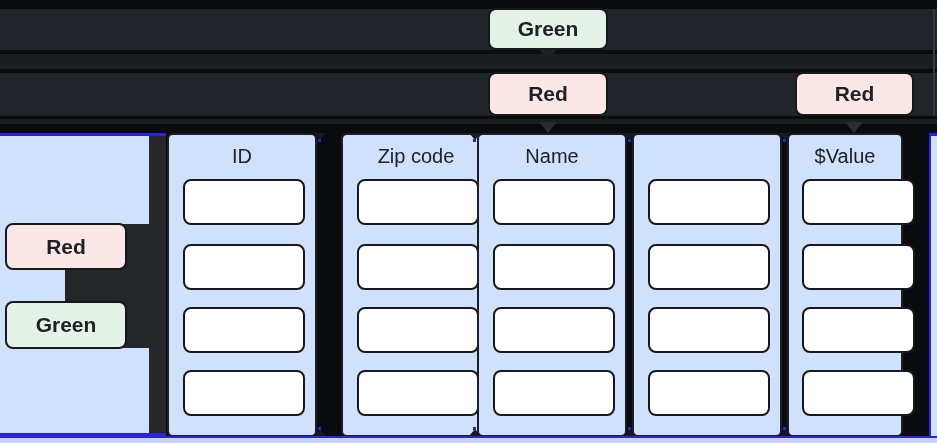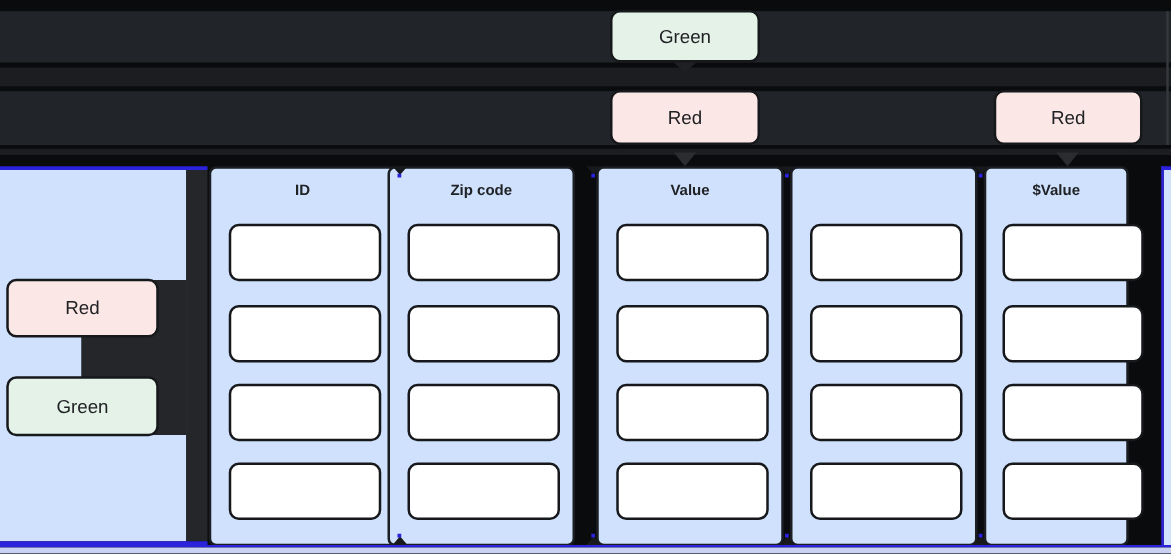--- a/index.html
+++ b/index.html
@@ -20,21 +20,21 @@
   .bar{left:0;width:937px;background:var(--dark-row);}
   .bar1{top:9px;height:41px;}
   .thin1{top:54px;height:15px;background:var(--dark-row-thin);}
   .bar2{top:73px;height:43px;}
   .thin2{top:119px;height:5px;background:var(--dark-row-thin);}
   .bar-right-edge{left:933px;top:9px;width:2px;height:107px;background:#35373c;}
   
   .badge{
     box-sizing:border-box;border:2px solid var(--badge-border);border-radius:8px;
     display:flex;align-items:center;justify-content:center;
-    font-weight:normal;font-size:15px;color:var(--badge-text);
+    font-weight:bold;font-size:21px;color:var(--badge-text);
   }
   .badge.green{background:var(--green-badge-bg);}
   .badge.red{background:var(--red-badge-bg);}
   .top-green{left:488px;top:8px;width:120px;height:42px;}
   .top-red1{left:488px;top:72px;width:120px;height:44px;}
   .top-red2{left:795px;top:72px;width:119px;height:44px;}
   
   .tri-down{width:0;height:0;border-left:9px solid transparent;border-right:9px solid transparent;}
   .tri-green-ptr{left:539px;top:50px;border-top:8px solid #1e2023;}
   .tri-red1-ptr{left:539px;top:122px;border-top:11px solid #2a2c30;}
@@ -47,21 +47,21 @@
   .left-connector{left:65px;top:224px;width:84px;height:124px;background:var(--connector-dark);}
   .left-red{left:5px;top:223px;width:122px;height:47px;}
   .left-green{left:5px;top:301px;width:122px;height:48px;}
   
   .column{
     box-sizing:border-box;top:133px;height:304px;background:var(--column-bg);
     border:2px solid var(--column-border);border-radius:6px;position:absolute;
   }
   .col-header{
     position:absolute;left:0;right:0;top:10px;text-align:center;
-    font-size:12px;font-weight:700;color:#202226;
+    font-size:20px;font-weight:400;color:#202226;
   }
   .cell{
     position:absolute;box-sizing:border-box;height:46px;background:var(--cell-bg);
     border:2px solid var(--badge-border);border-radius:8px;
   }
   
   .gap-tri{width:0;height:0;border-left:6px solid transparent;border-right:6px solid transparent;}
   .gap-top{border-top:7px solid #17191c;}
   .gap-bottom{border-bottom:7px solid #17191c;}
   .gap-dot{width:3px;height:3px;background:var(--selection-blue);position:absolute;}
@@ -113,29 +113,29 @@
   </div>
 
   <div id="columns">
       <div class="column" style="left: 167px; width: 150px;">
         <div class="col-header">ID</div>
         <div class="cell" style="top: 44px; left: 14px; width: 122px;"></div>
         <div class="cell" style="top: 109px; left: 14px; width: 122px;"></div>
         <div class="cell" style="top: 172px; left: 14px; width: 122px;"></div>
         <div class="cell" style="top: 235px; left: 14px; width: 122px;"></div>
       </div>
-      <div class="column" style="left: 310px; width: 150px;">
+      <div class="column" style="left: 341px; width: 150px;">
         <div class="col-header">Zip code</div>
         <div class="cell" style="top: 44px; left: 14px; width: 122px;"></div>
         <div class="cell" style="top: 109px; left: 14px; width: 122px;"></div>
         <div class="cell" style="top: 172px; left: 14px; width: 122px;"></div>
         <div class="cell" style="top: 235px; left: 14px; width: 122px;"></div>
       </div>
       <div class="column" style="left: 477px; width: 150px;">
-        <div class="col-header">Value</div>
+        <div class="col-header">Name</div>
         <div class="cell" style="top: 44px; left: 14px; width: 122px;"></div>
         <div class="cell" style="top: 109px; left: 14px; width: 122px;"></div>
         <div class="cell" style="top: 172px; left: 14px; width: 122px;"></div>
         <div class="cell" style="top: 235px; left: 14px; width: 122px;"></div>
       </div>
       <div class="column" style="left: 632px; width: 150px;">
         <div class="cell" style="top: 44px; left: 14px; width: 122px;"></div>
         <div class="cell" style="top: 109px; left: 14px; width: 122px;"></div>
         <div class="cell" style="top: 172px; left: 14px; width: 122px;"></div>
         <div class="cell" style="top: 235px; left: 14px; width: 122px;"></div>

